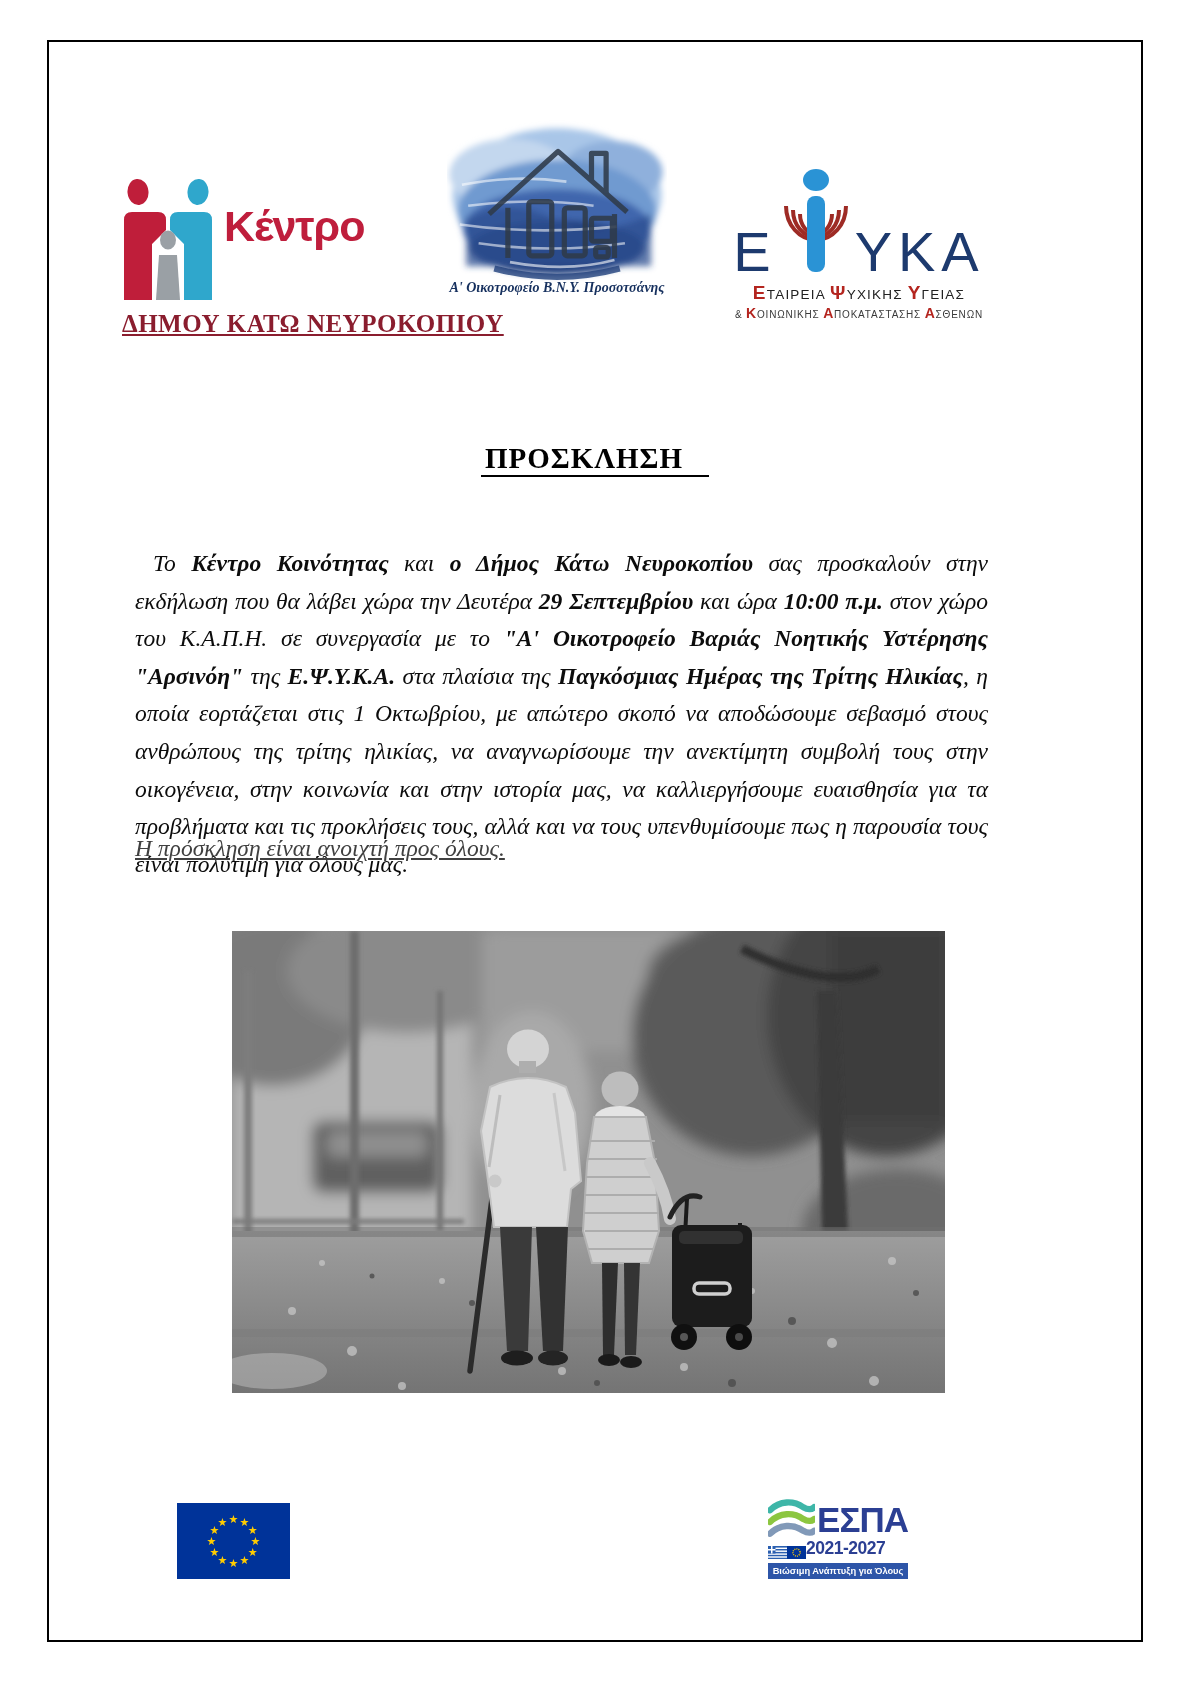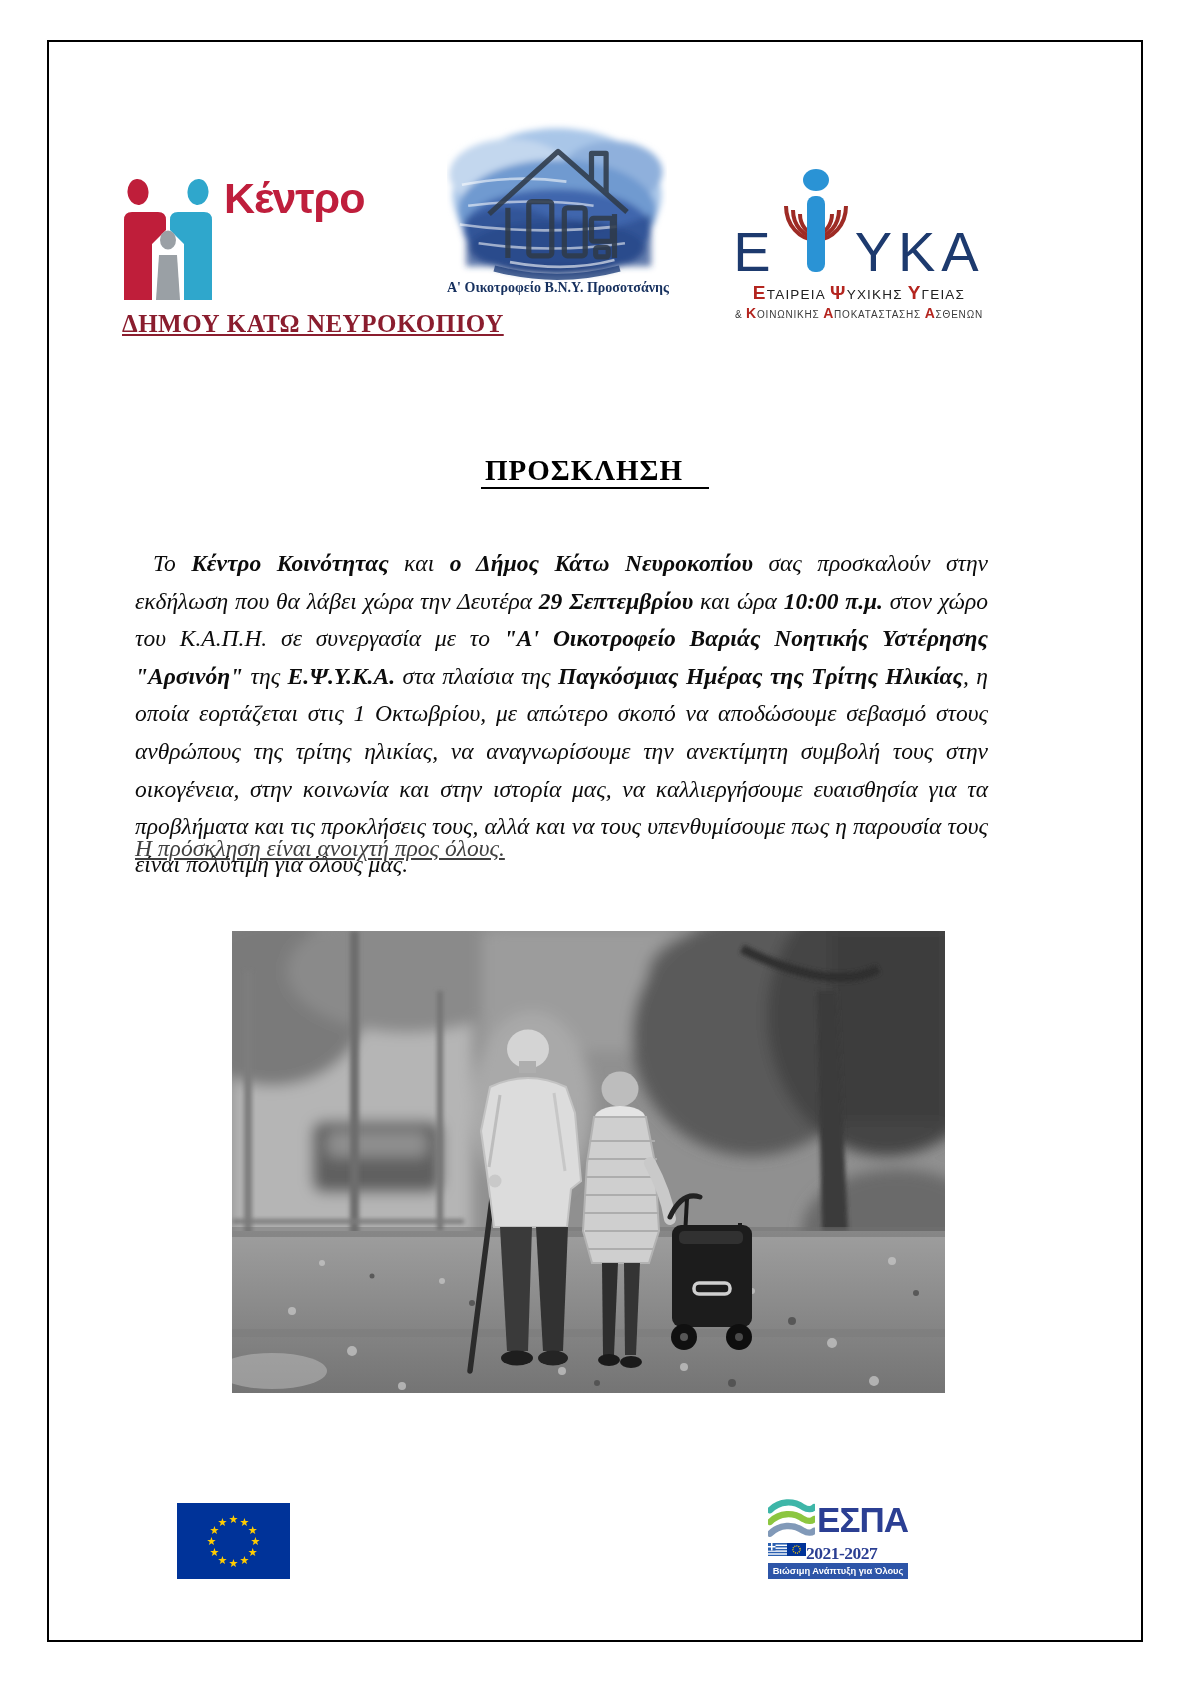--- a/index.html
+++ b/index.html
@@ -8,60 +8,60 @@
     font-family:"Liberation Serif","DejaVu Serif",serif;overflow:hidden;
   }
   .abs{position:absolute;}
   
   .frame{left:47px;top:40px;width:1092px;height:1598px;border:2px solid #000;}
 
   
   .community{left:122px;top:178px;width:290px;}
   .community .row{display:flex;align-items:flex-start;}
   .community-text{font-family:"Liberation Sans","DejaVu Sans",sans-serif;font-weight:bold;
-    font-size:43px;line-height:0.95;color:#bf1e3c;letter-spacing:-1px;margin-left:10px;}
+    font-size:43px;line-height:0.95;color:#bf1e3c;letter-spacing:-1px;margin-left:10px;margin-top:28px;}
   .community-sub{font-family:"Liberation Serif",serif;font-weight:bold;font-size:25px;
     color:#8a1d2e;margin-top:8px;letter-spacing:0.5px;white-space:nowrap;text-decoration:underline;}
 
   .hostel{left:447px;top:120px;width:220px;text-align:center;}
-  .hostel-caption{font-weight:bold;font-size:14px;color:#16305e;margin-top:-6px;white-space:nowrap;}
+  .hostel-caption{font-style:italic;font-weight:bold;font-size:14px;color:#16305e;margin-top:-6px;white-space:nowrap;}
 
   .epsyka{left:728px;top:168px;width:262px;}
   .epsyka-word{display:flex;align-items:flex-end;justify-content:center;
     font-family:"Liberation Sans","DejaVu Sans",sans-serif;color:#1d3a6e;}
   .epsyka-word .big{font-size:56px;line-height:1;letter-spacing:6px;}
   .epsyka-line1{font-family:"Liberation Sans",sans-serif;color:#222;font-size:13.5px;
     letter-spacing:1.2px;text-align:center;margin-top:2px;white-space:nowrap;}
   .epsyka-line1 .init{color:#b4251f;font-size:19px;font-weight:bold;}
   .epsyka-line2{font-family:"Liberation Sans",sans-serif;color:#3a3a3a;font-size:10px;
     letter-spacing:0.8px;text-align:center;margin-top:1px;white-space:nowrap;}
   .epsyka-line2 .init2{font-size:14px;font-weight:bold;color:#b4251f;}
 
   
-  .title{left:0;top:454px;width:1190px;text-align:center;}
+  .title{left:0;top:442px;width:1190px;text-align:center;}
   .title span{font-weight:bold;font-size:29px;color:#000;letter-spacing:1px;
     border-bottom:2.5px solid #000;padding:0 26px 1px 4px;}
 
   
   .para1{left:135px;top:545px;width:853px;font-style:italic;font-size:23.5px;
     line-height:37.6px;text-align:justify;text-indent:18px;color:#0c0c0c;}
   .para1 .b{font-weight:bold;margin-top:23px;}
   .para2{left:135px;top:835px;width:853px;font-style:italic;font-size:23.5px;color:#404040;text-decoration:underline;}
 
   
   .photo{left:232px;top:931px;width:713px;height:462px;overflow:hidden;}
 
   
   .eu-flag{left:177px;top:1503px;width:113px;height:76px;}
   .eu-text{left:363px;top:1507px;font-family:"Liberation Sans","DejaVu Sans",sans-serif;
     font-weight:bold;font-size:28.5px;line-height:34px;color:#2353a0;}
   .espa{left:768px;top:1498px;width:140px;font-family:"Liberation Sans",sans-serif;}
   .espa-row1{display:flex;align-items:center;height:44px;}
   .espa-word{font-weight:bold;font-size:35px;color:#2b3f93;letter-spacing:-1px;margin-left:2px;}
-  .espa-row2{display:flex;align-items:flex-start;margin-top:1px;height:16px;font-family:Liberation Serif, serif;}
+  .espa-row2{display:flex;align-items:flex-end;margin-top:1px;height:16px;}
   .espa-period{font-weight:bold;font-size:17.5px;color:#2b3f93;letter-spacing:-0.5px;}
   .espa-banner{margin-top:4px;background:#2d55a8;border-radius:0;color:#fff;
     font-weight:bold;font-size:9.3px;text-align:center;padding:3px 2px;white-space:nowrap;}
 </style>
 </head>
 <body>
 
 <div class="abs frame"></div>
 
 <div class="abs community">

